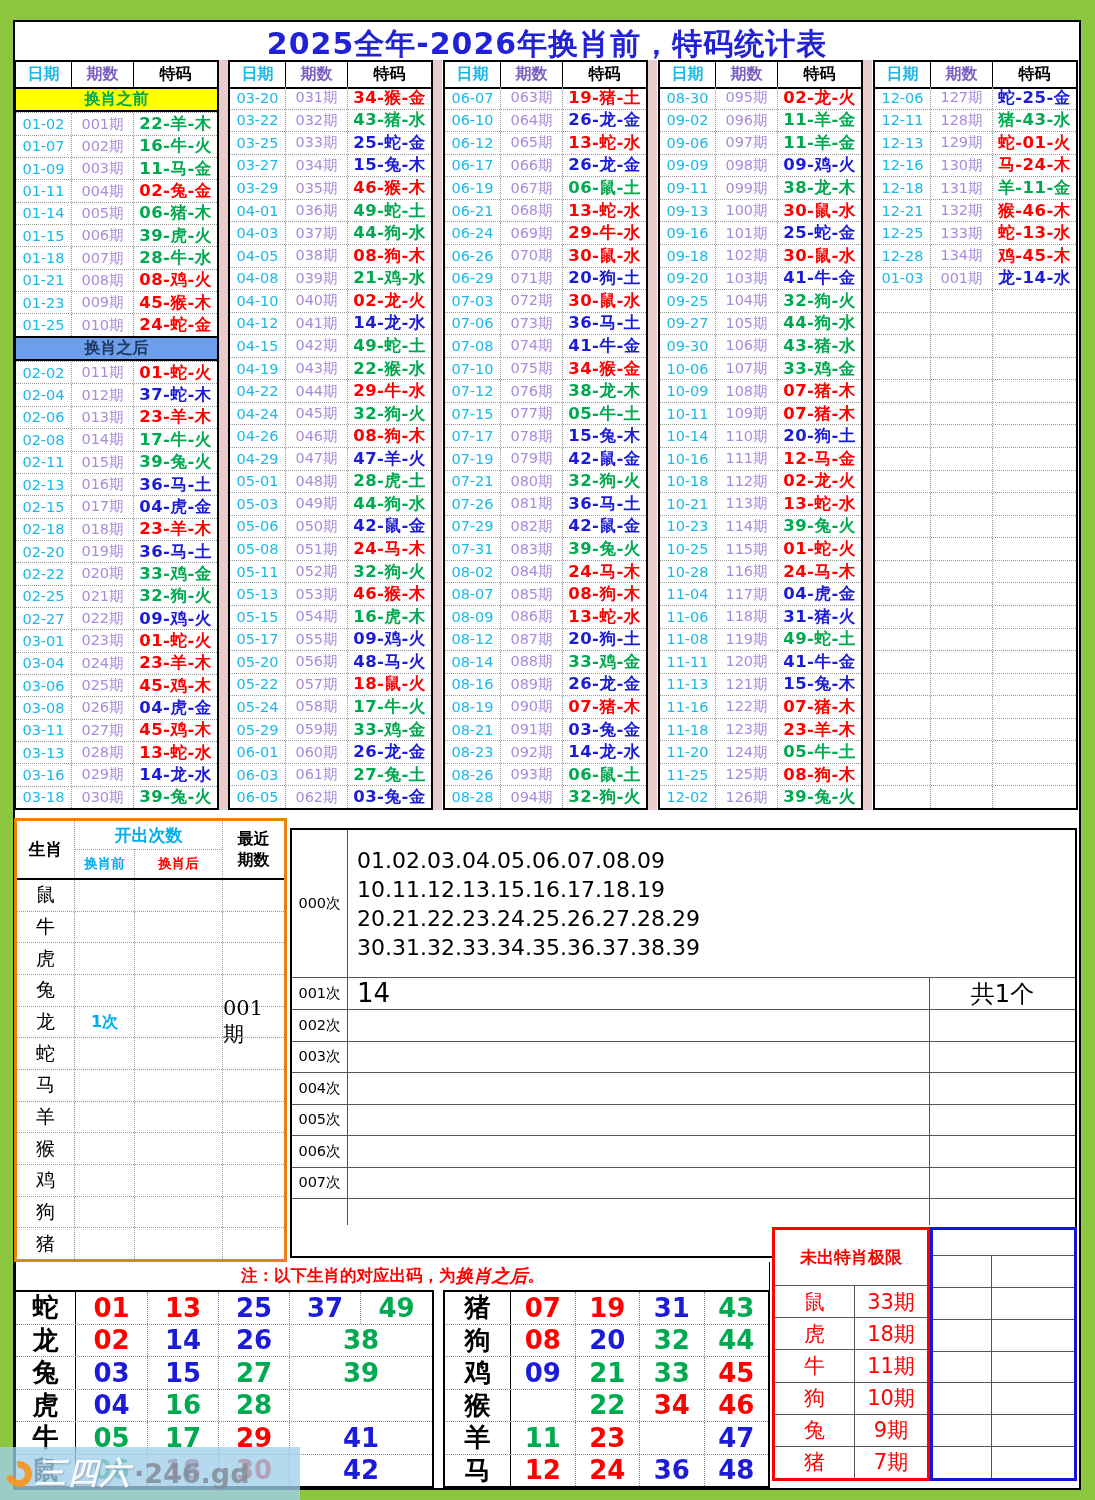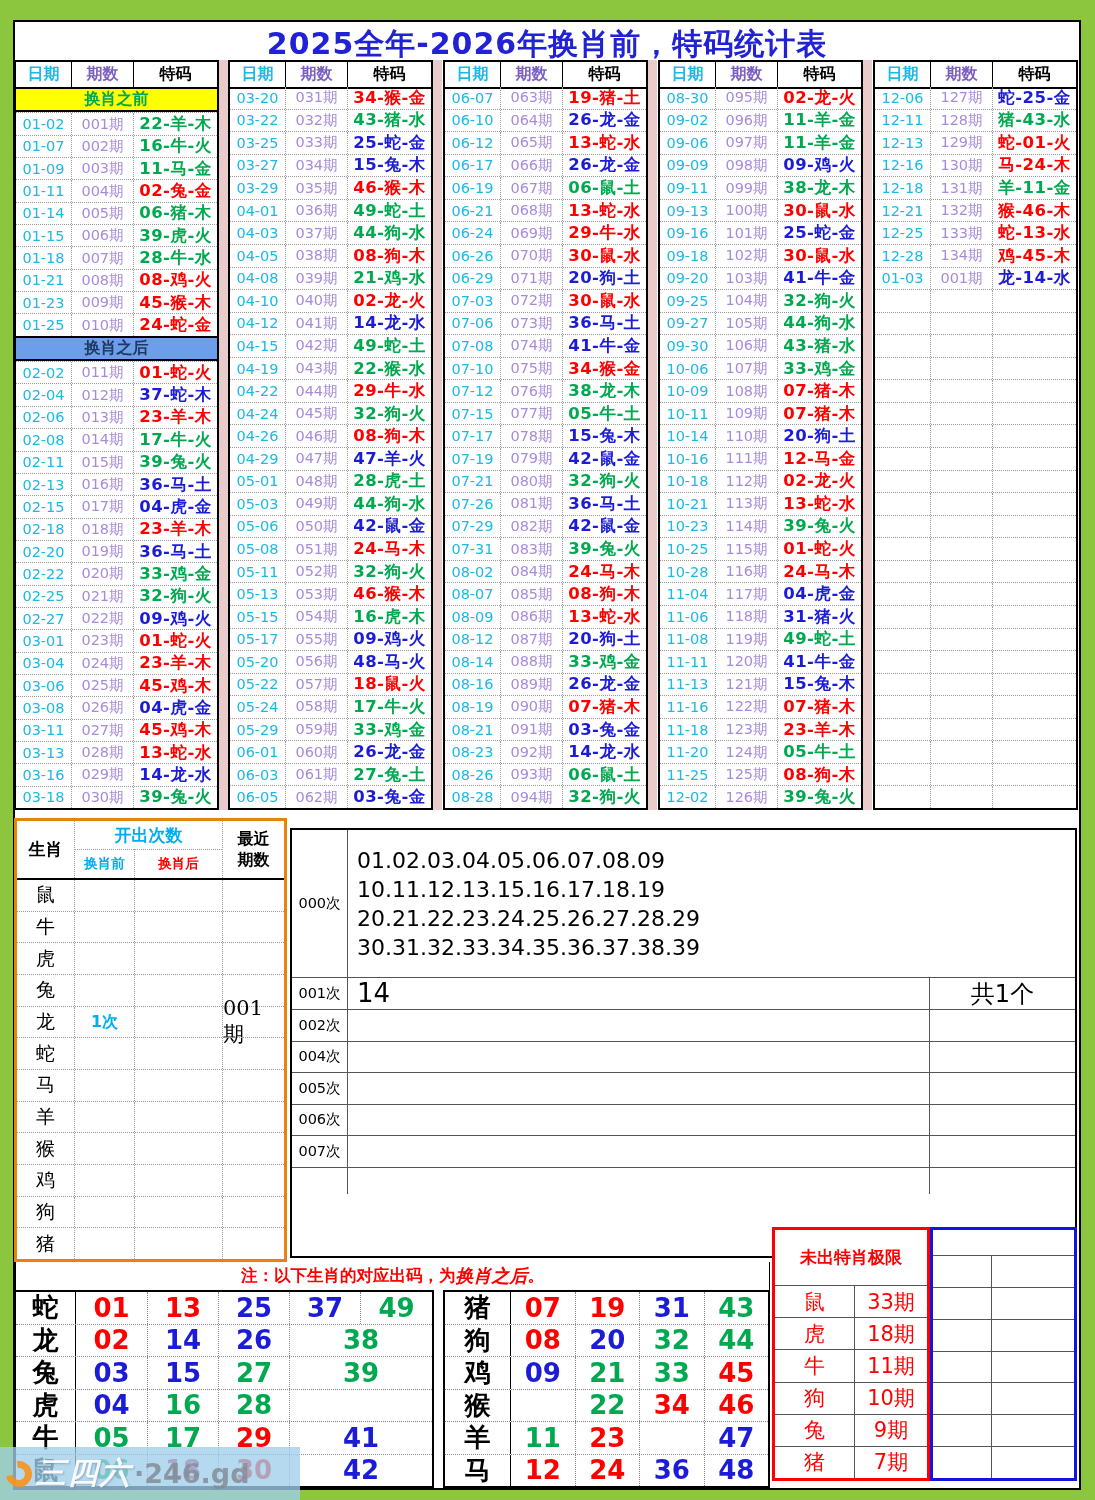--- a/index.html
+++ b/index.html
@@ -1064,20 +1064,25 @@
         <div class="ln">14</div>
       </div>
       <div class="c-total">共1个</div>
     </div>
     <div class="c-row" style="height: 31.5px;">
       <div class="c-label">002次</div>
       <div class="c-main"></div>
       <div class="c-total"></div>
     </div>
     <div class="c-row" style="height: 31.5px;">
+      <div class="c-label">003次</div>
+      <div class="c-main"></div>
+      <div class="c-total"></div>
+    </div>
+    <div class="c-row" style="height: 31.5px;">
       <div class="c-label">004次</div>
       <div class="c-main"></div>
       <div class="c-total"></div>
     </div>
     <div class="c-row" style="height: 31.5px;">
       <div class="c-label">005次</div>
       <div class="c-main"></div>
       <div class="c-total"></div>
     </div>
     <div class="c-row" style="height: 31.5px;">

